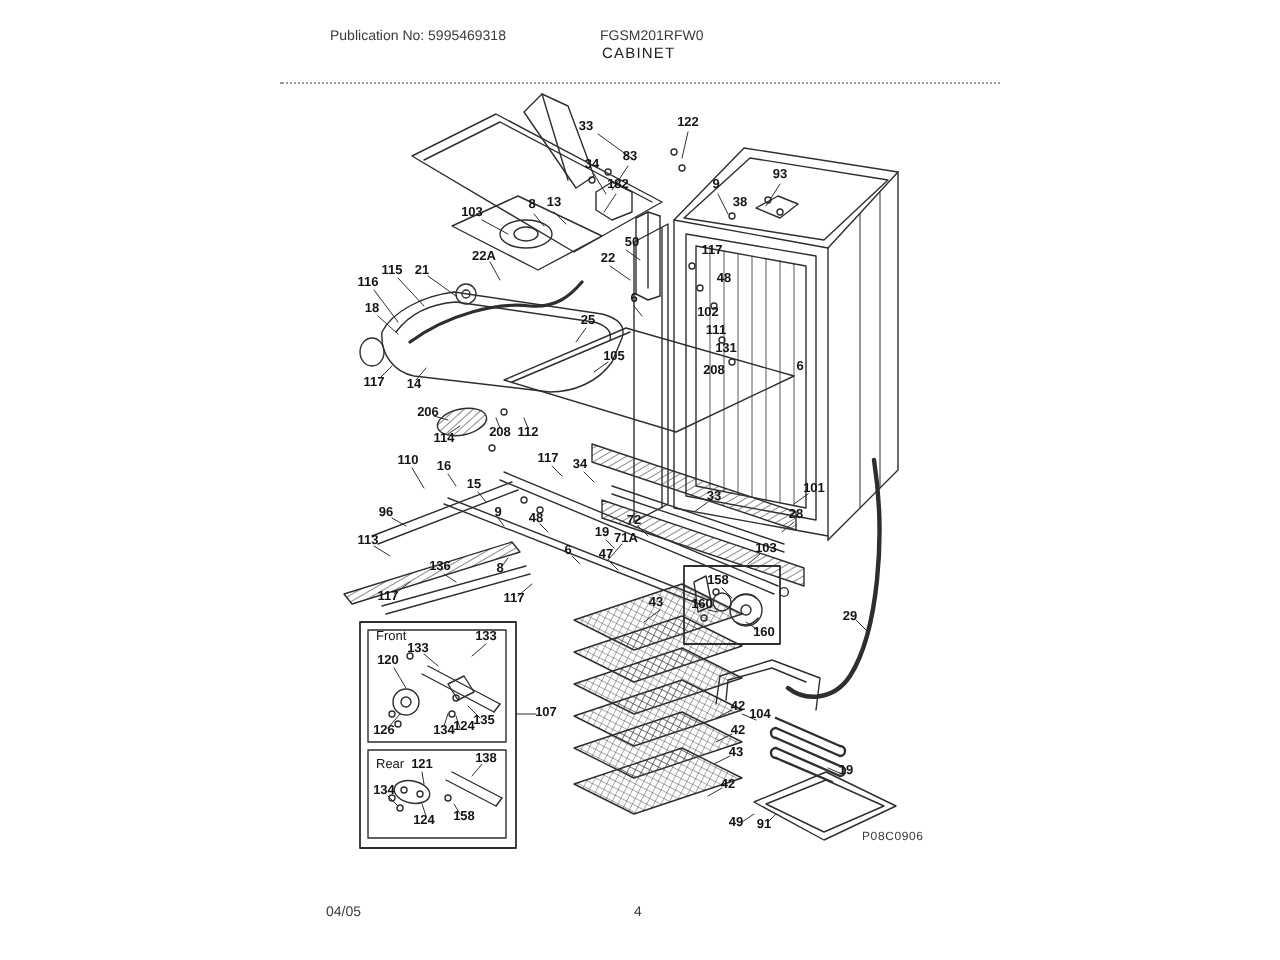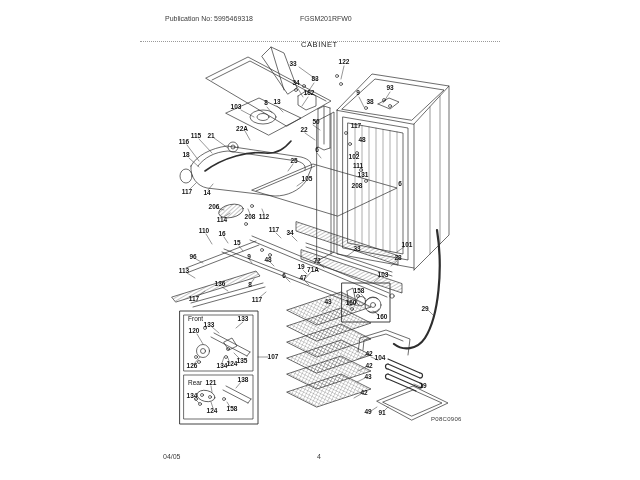--- a/index.html
+++ b/index.html
@@ -16,21 +16,21 @@
   .inset-label{position:absolute;font-size:6.5px;color:#141414;white-space:nowrap;}
   .diagram-code{position:absolute;font-size:6px;color:#3a3a3a;letter-spacing:.3px;white-space:nowrap;}
 </style>
 </head>
 <body>
 
 <div class="page">
 
   <span class="hdr-text" style="left:165px;top:15px">Publication No: 5995469318</span>
   <span class="hdr-text" style="left:300px;top:15px">FGSM201RFW0</span>
-  <span class="page-title" style="left:301px;top:40px">CABINET</span>
+  <span class="page-title" style="left:301px;top:22px">CABINET</span>
   <div class="header-rule"></div>
 
   <svg class="diagram-svg" width="640" height="480" viewBox="0 0 640 480">
     <defs>
       <pattern id="hatch" width="3" height="3" patternUnits="userSpaceOnUse" patternTransform="rotate(60)">
         <line x1="0" y1="0" x2="0" y2="3" stroke="#3a3a3a" stroke-width="0.6"></line>
       </pattern>
       <pattern id="wire" width="3.2" height="3.2" patternUnits="userSpaceOnUse" patternTransform="rotate(27)">
         <path d="M0 0H3.2M0 0V3.2" fill="none" stroke="#4a4a4a" stroke-width="0.45"></path>
       </pattern>

